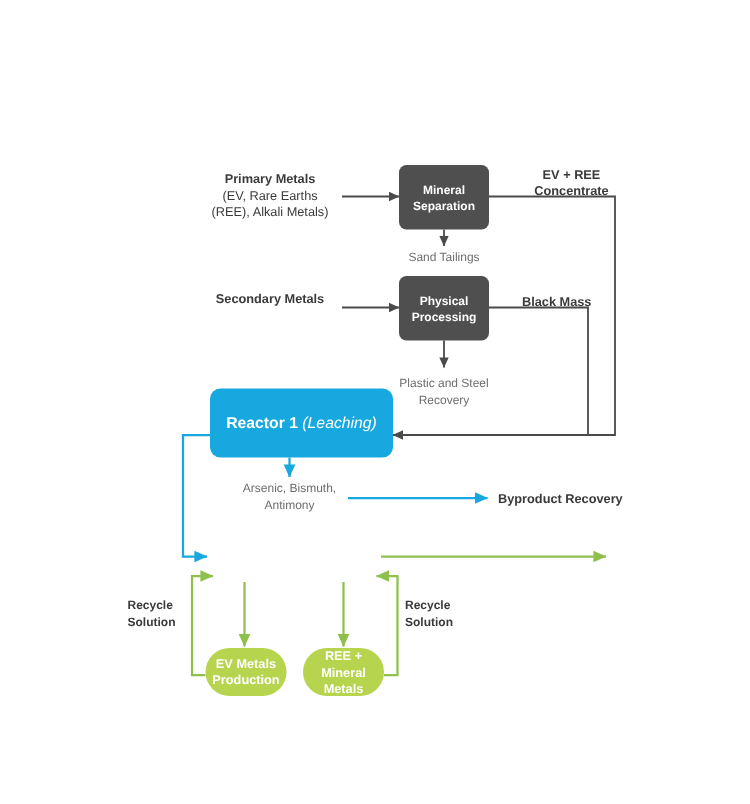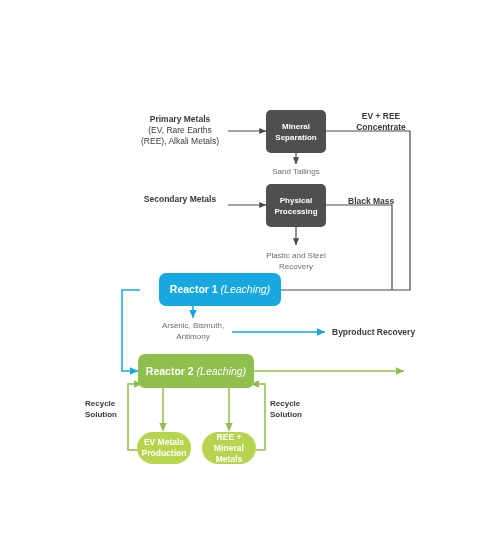--- a/index.html
+++ b/index.html
@@ -73,33 +73,27 @@
     </div>
   </div>
 
   <div class="node gbox" style="left:266px;top:184px;width:60px;height:43px;">
     <div>
       <span>Physical</span><br>
       <span>Processing</span>
     </div>
   </div>
 
-  <div class="node bluebox" style="left:140px;top:273px;width:122px;height:33px;margin-left:19px;">
+  <div class="node bluebox" style="left:140px;top:259px;width:122px;height:46px;">
     <div>
       <span class="rtitle">Reactor 1</span>
       <span class="rsub">(Leaching)</span>
     </div>
   </div>
 
-  <div class="node greenbox" style="left:138px;top:354px;width:116px;height:34px;">
-    <div>
-      <span class="rtitle">Reactor 2</span>
-      <span class="rsub">(Leaching)</span>
-    </div>
-  </div>
 
   <div class="node pill" style="left:137px;top:432px;width:54px;height:32px;">
     <div>
       <span>EV Metals</span><br>
       <span>Production</span>
     </div>
   </div>
 
   <div class="node pill" style="left:202px;top:432px;width:54px;height:32px;">
     <div>

